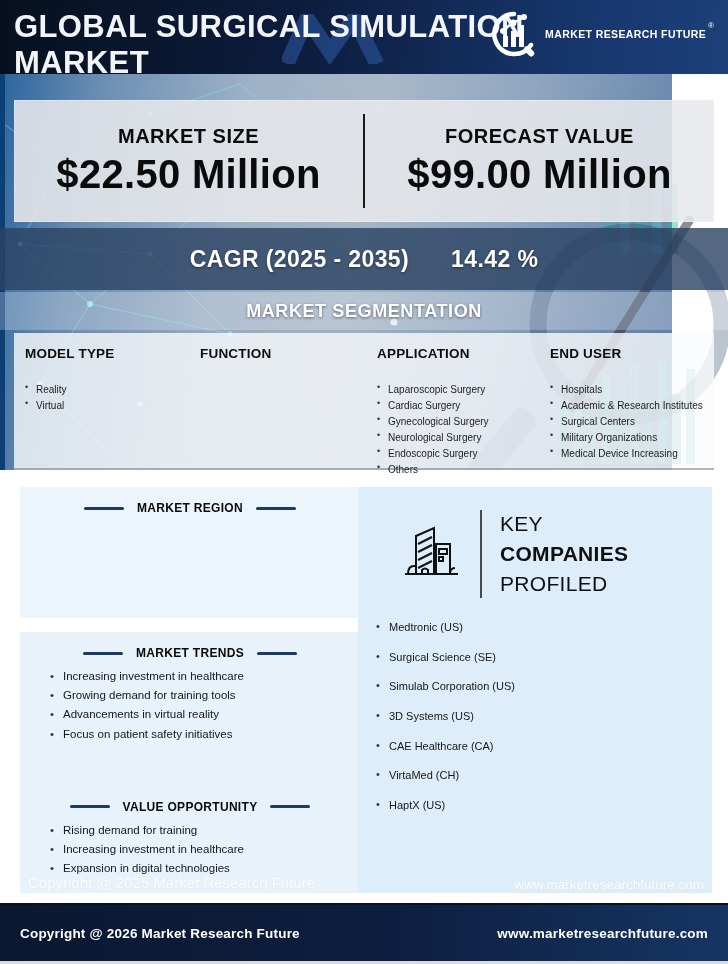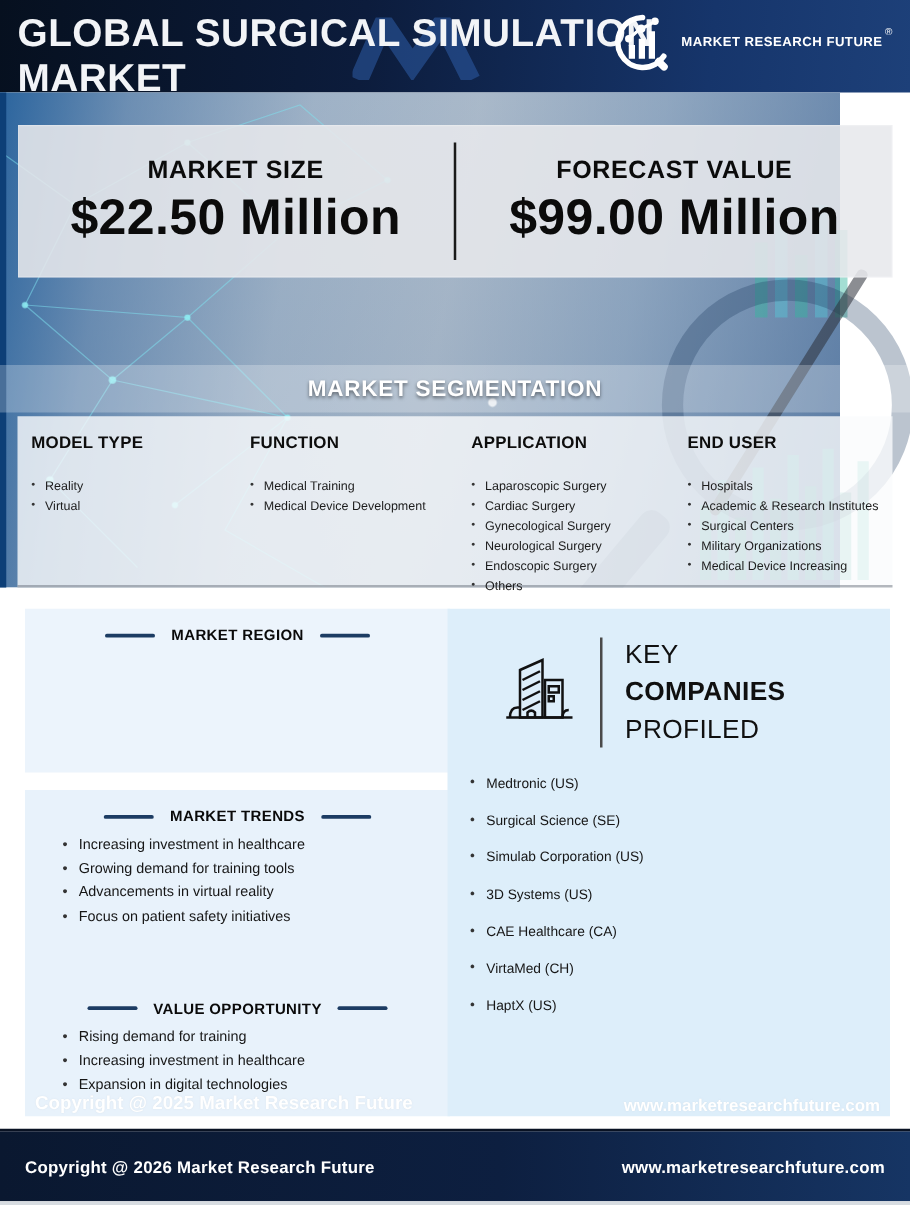--- a/index.html
+++ b/index.html
@@ -96,21 +96,21 @@
   .comp-vline{width:2px;height:88px;background:#4a4a4a;margin:0 18px 0 20px;}
   .comp-title{font-size:21px;color:#101010;line-height:1.43;letter-spacing:.3px;}
   .comp-title .bold{font-weight:bold;}
   .comp-list{list-style:none;margin:22px 0 0 18px;padding:0;}
   .comp-list li{
     font-size:11px;color:#161616;margin:0 0 16.5px;line-height:1.2;
     padding-left:13px;position:relative;
   }
   .comp-list li::before{content:"•";position:absolute;left:0;top:-1px;color:#333;}
   
-  .wm{position:absolute;color:#ffffff;font-weight:bold;z-index:3;text-shadow:0 0 1px rgba(200,210,220,.6);}
+  .wm{position:absolute;color:#ffffff;font-weight:normal;z-index:3;text-shadow:0 0 1px rgba(200,210,220,.6);}
   .wm-copy{left:28px;top:404px;font-size:15px;}
   .wm-site{right:24px;top:407px;font-size:13.5px;}
   
   .footer{
     position:absolute;left:0;top:903px;width:728px;height:58px;
     background:linear-gradient(90deg,#0a1830 0%,#0e2144 55%,#16optional 0%);
     background:linear-gradient(90deg,#0a1830 0%,#0d1f40 55%,#163564 100%);
     border-top:2px solid #091223;box-sizing:border-box;
     display:flex;align-items:center;justify-content:space-between;
     padding:0 20px;
@@ -200,39 +200,39 @@
         <div class="size-label">MARKET SIZE</div>
         <div class="size-value">$22.50 Million</div>
       </div>
       <div class="size-divider"></div>
       <div class="size-half">
         <div class="size-label">FORECAST VALUE</div>
         <div class="size-value">$99.00 Million</div>
       </div>
     </div>
 
+    <div class="cagr-band">
+      <span>CAGR (2025 - 2035)</span>
+      <span class="cagr-value">14.42 %</span>
+    </div>
 
     <div class="seg-title-band">
       <span>MARKET SEGMENTATION</span>
     </div>
 
     <div class="seg-panel">
       <div class="seg-col">
         <h3>MODEL TYPE</h3>
         <ul>
           <li>Reality</li>
           <li>Virtual</li>
         </ul>
       </div>
       <div class="seg-col">
         <h3>FUNCTION</h3>
-        <ul>
-          <li>Medical Training</li>
-          <li>Medical Device Development</li>
-        </ul>
       </div>
       <div class="seg-col">
         <h3>APPLICATION</h3>
         <ul>
           <li>Laparoscopic Surgery</li>
           <li>Cardiac Surgery</li>
           <li>Gynecological Surgery</li>
           <li>Neurological Surgery</li>
           <li>Endoscopic Surgery</li>
           <li>Others</li>

